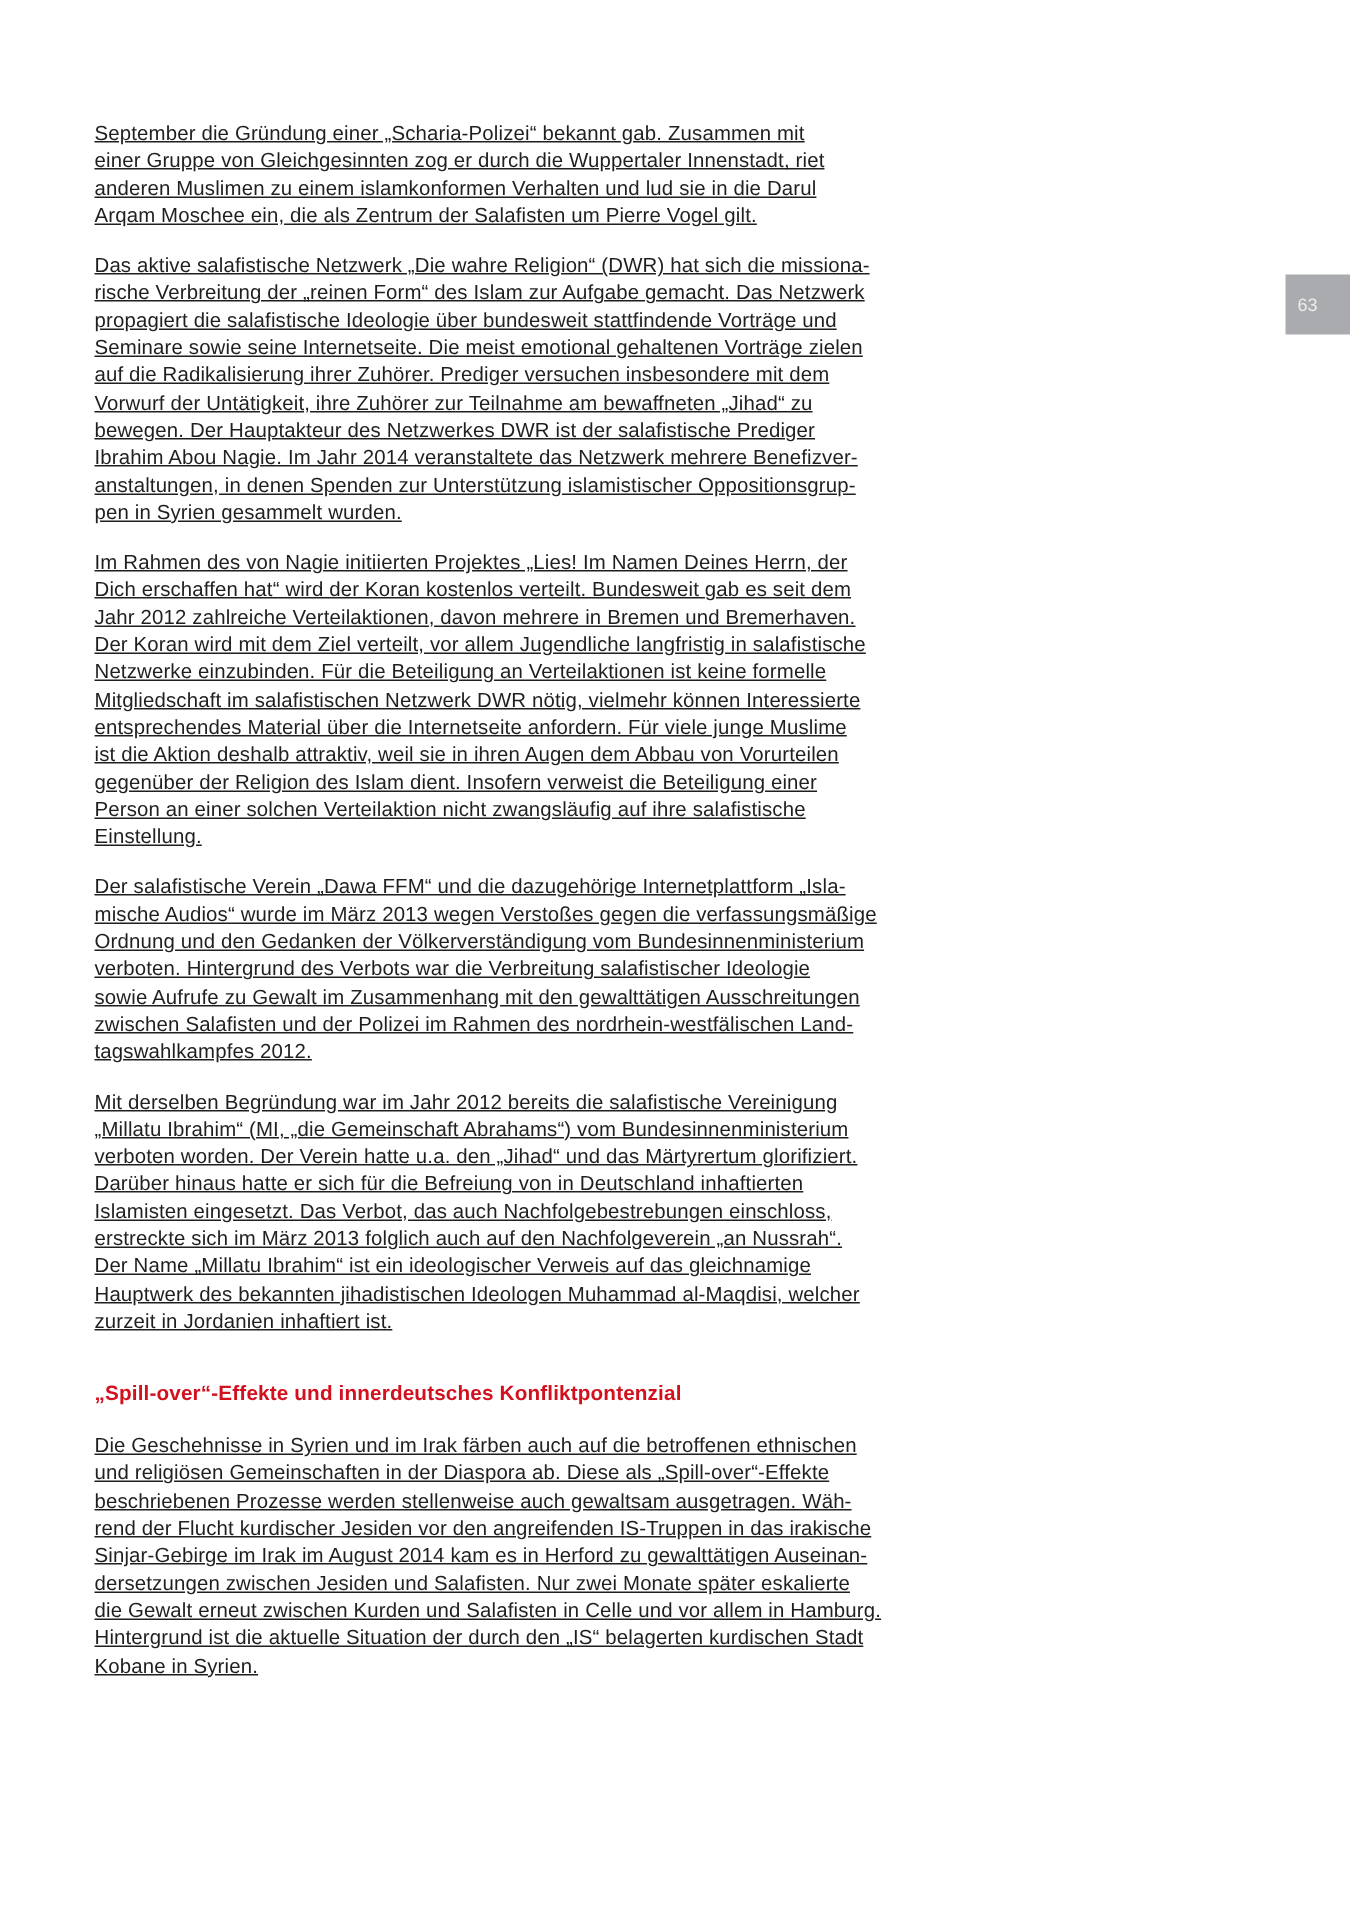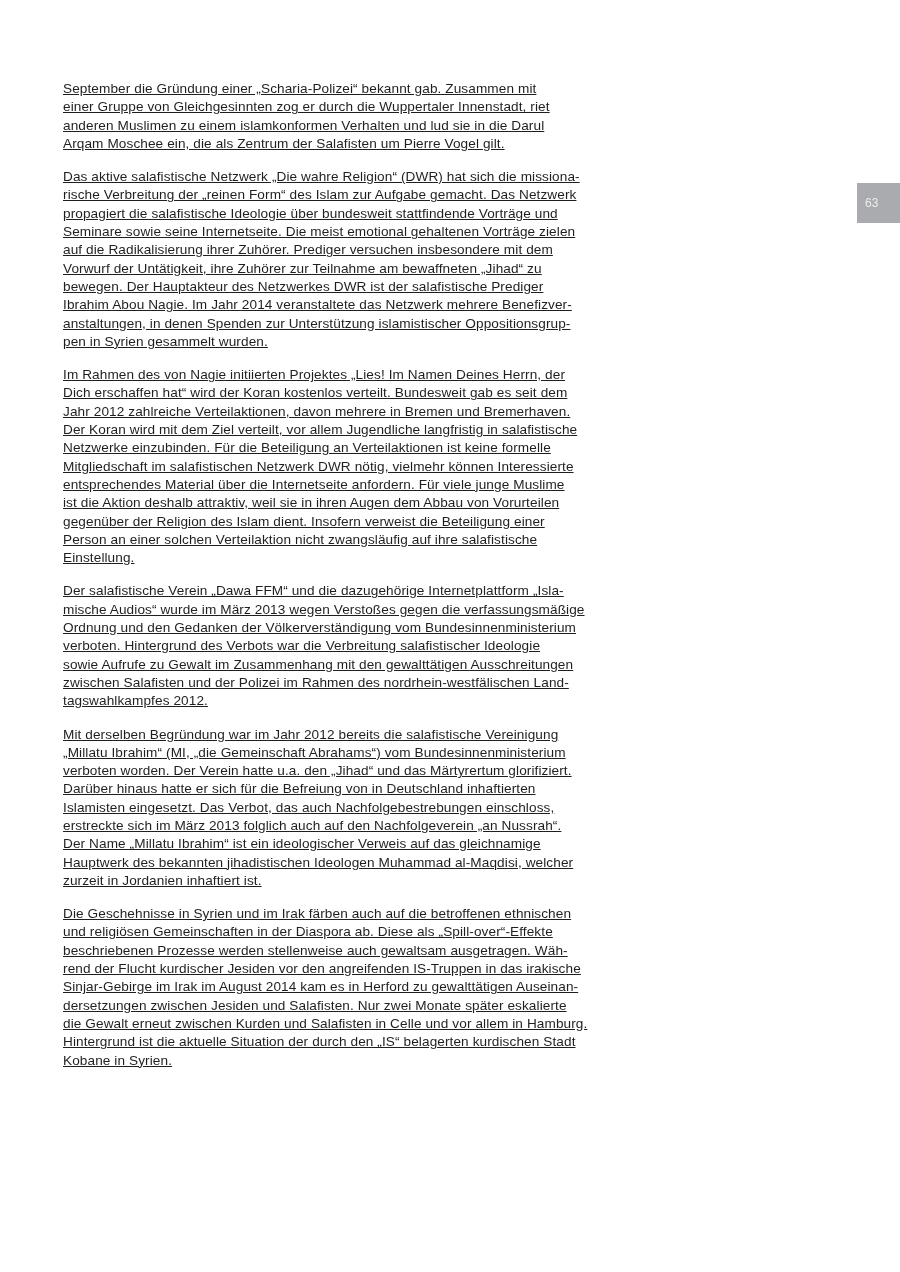--- a/index.html
+++ b/index.html
@@ -102,20 +102,21 @@
     <p>Mit derselben Begründung war im Jahr 2012 bereits die salafistische Vereinigung
 „Millatu Ibrahim“ (MI, „die Gemeinschaft Abrahams“) vom Bundesinnenministerium
 verboten worden. Der Verein hatte u.a. den „Jihad“ und das Märtyrertum glorifiziert.
 Darüber hinaus hatte er sich für die Befreiung von in Deutschland inhaftierten
 Islamisten eingesetzt. Das Verbot, das auch Nachfolgebestrebungen einschloss,
 erstreckte sich im März 2013 folglich auch auf den Nachfolgeverein „an Nussrah“.
 Der Name „Millatu Ibrahim“ ist ein ideologischer Verweis auf das gleichnamige
 Hauptwerk des bekannten jihadistischen Ideologen Muhammad al-Maqdisi, welcher
 zurzeit in Jordanien inhaftiert ist.</p>
 
+    <h2 class="section-heading">„Spill-over“-Effekte und innerdeutsches Konfliktpontenzial</h2>
 
     <p>Die Geschehnisse in Syrien und im Irak färben auch auf die betroffenen ethnischen
 und religiösen Gemeinschaften in der Diaspora ab. Diese als „Spill-over“-Effekte
 beschriebenen Prozesse werden stellenweise auch gewaltsam ausgetragen. Wäh-
 rend der Flucht kurdischer Jesiden vor den angreifenden IS-Truppen in das irakische
 Sinjar-Gebirge im Irak im August 2014 kam es in Herford zu gewalttätigen Auseinan-
 dersetzungen zwischen Jesiden und Salafisten. Nur zwei Monate später eskalierte
 die Gewalt erneut zwischen Kurden und Salafisten in Celle und vor allem in Hamburg.
 Hintergrund ist die aktuelle Situation der durch den „IS“ belagerten kurdischen Stadt
 Kobane in Syrien.</p>

